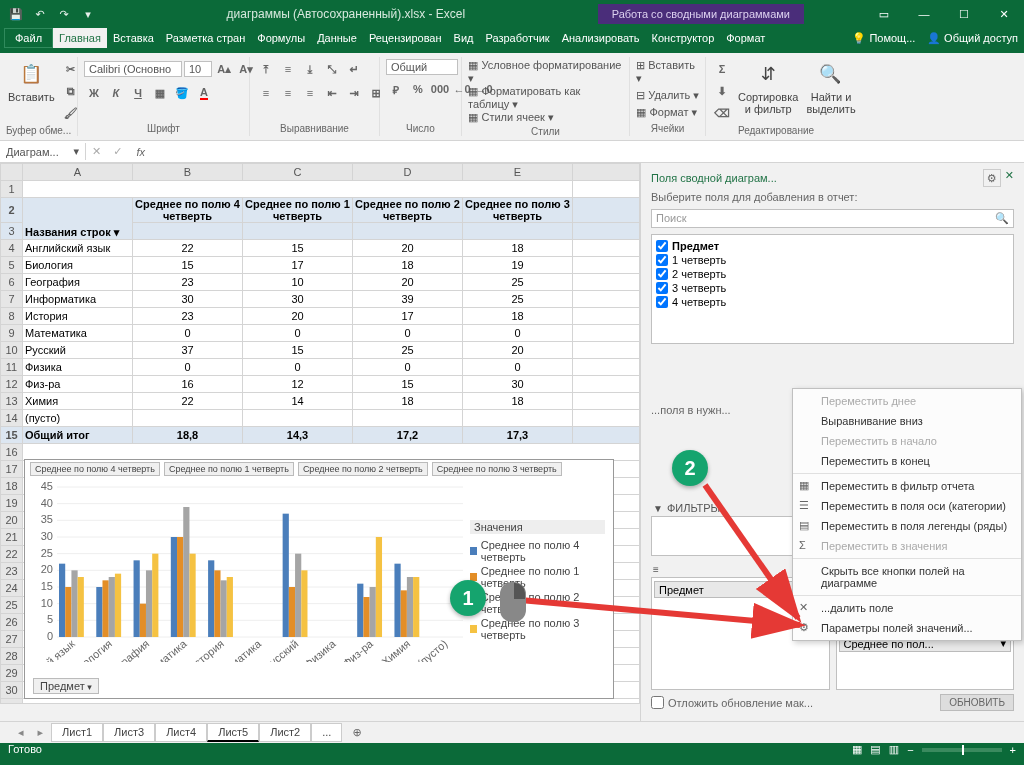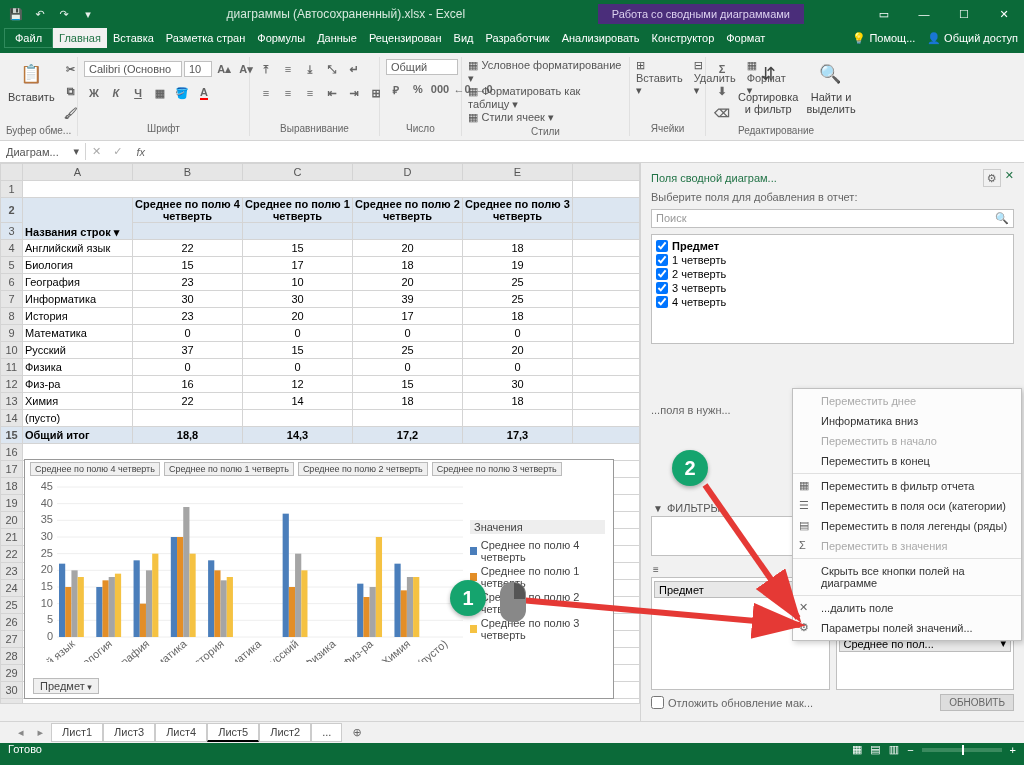--- a/index.html
+++ b/index.html
@@ -195,21 +195,21 @@
       <div class="row" style="gap:4px;color:#555">
           <span>▦ <span>Форматировать как таблицу</span> ▾</span>
         </div>
       <div class="row" style="gap:4px;color:#555">
           <span>▦ <span>Стили ячеек</span> ▾</span>
         </div>
     </div>
     <div class="group-label">Стили</div>
   </div>
   <div class="group" style="width:76px">
-    <div class="group-content" style="flex-direction:row;gap:11px;color:#555">
+    <div class="group-content" style="flex-direction:column;gap:4px;color:#555">
       <div>⊞ <span>Вставить</span> ▾</div>
       <div>⊟ <span>Удалить</span> ▾</div>
       <div>▦ <span>Формат</span> ▾</div>
     </div>
     <div class="group-label">Ячейки</div>
   </div>
   <div class="group" style="width:140px;border-right:none">
     <div class="group-content">
       <div class="smctl" style="color:#666">
           <div class="tbtn">Σ</div>
@@ -682,21 +682,21 @@
     <span>−</span>
     <span style="width:80px;height:4px;background:#3a8a5e;position:relative">
         <span style="position:absolute;left:40px;top:-3px;width:2px;height:10px;background:#fff"></span>
       </span>
     <span>+</span>
   </span>
 </div>
 
 <div class="ctxmenu" id="ctxmenu">
     <div class="mi dis">Переместить днее</div>
-    <div class="mi ">Информатика вниз</div>
+    <div class="mi ">Выравнивание вниз</div>
     <div class="mi dis">Переместить в начало</div>
     <div class="mi ">Переместить в конец</div>
     <hr>
     <div class="mi "><span class="mico">▦</span>Переместить в фильтр отчета</div>
     <div class="mi "><span class="mico">☰</span>Переместить в поля оси (категории)</div>
     <div class="mi "><span class="mico">▤</span>Переместить в поля легенды (ряды)</div>
     <div class="mi dis"><span class="mico">Σ</span>Переместить в значения</div>
     <hr>
     <div class="mi ">Скрыть все кнопки полей на диаграмме</div>
     <hr>

